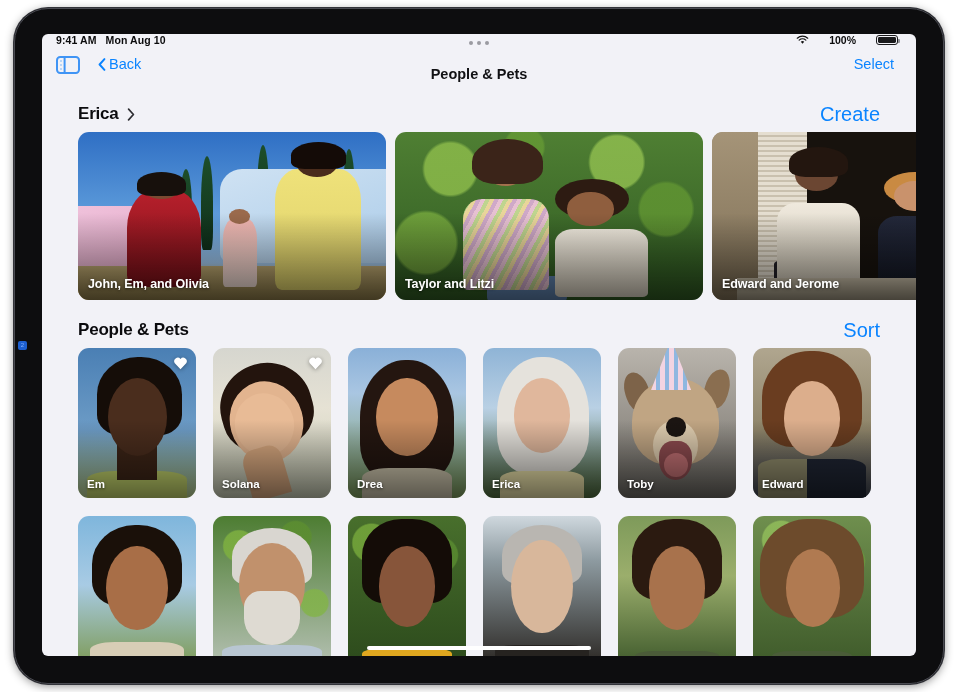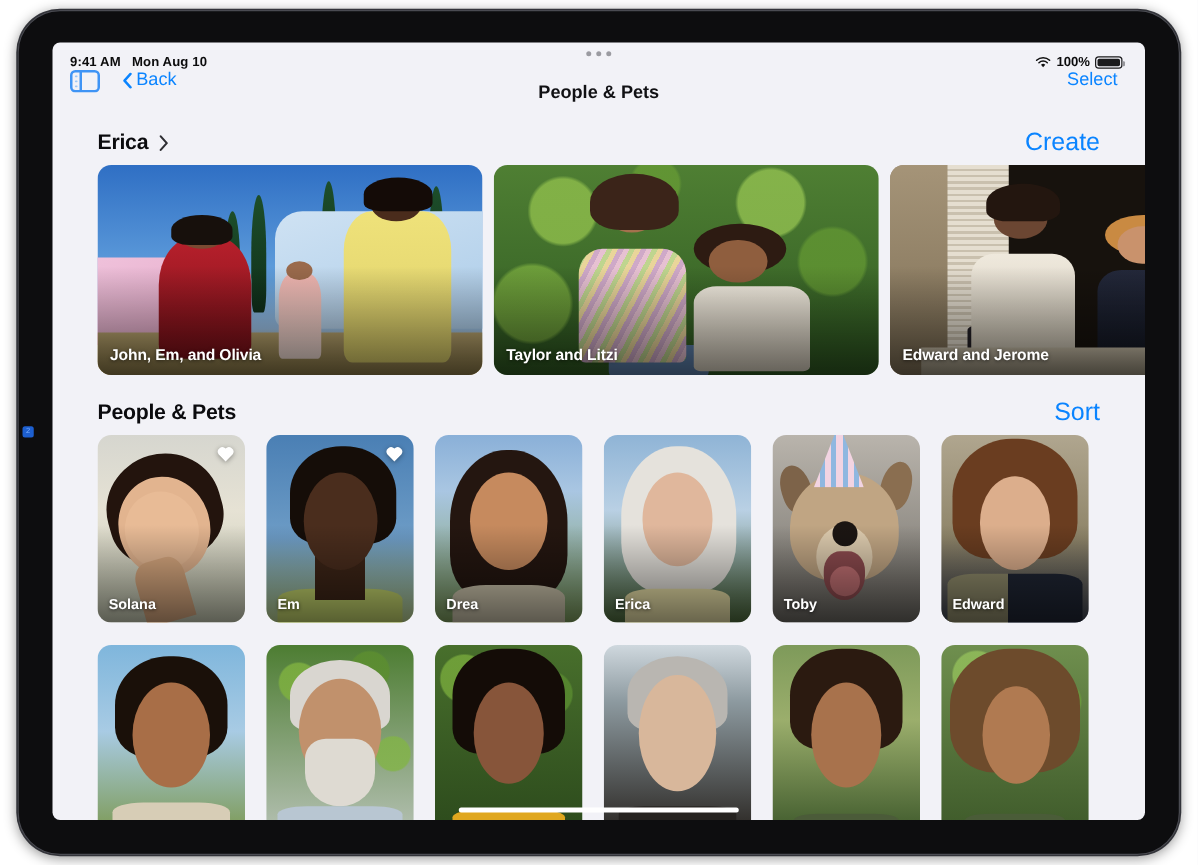--- a/index.html
+++ b/index.html
@@ -49,32 +49,32 @@
     color: #7fb0ff;
     font-size: 6px;
     line-height: 9px;
     text-align: center;
   }
 
   
   #status-bar {
     height: 22px;
     display: flex;
-    align-items: flex-end;
+    align-items: flex-start;
     justify-content: space-between;
     padding: 0 18px 0 14px;
     position: relative;
   }
   .status-left {
     display: flex; align-items: center; gap: 9px;
     font-size: 10.5px; font-weight: bold; color: #0b0b0c;
     letter-spacing: .1px;
   }
   .status-right {
-    display: flex; align-items: center; gap: 4px;
+    display: flex; align-items: center; gap: 20px;
     font-size: 10.5px; font-weight: bold; color: #0b0b0c;
   }
   #multitask-dots {
     position: absolute;
     left: 50%; top: 7px;
     transform: translateX(-50%);
     display: flex; gap: 4px;
   }
   #multitask-dots i {
     width: 4px; height: 4px; border-radius: 50%;
@@ -584,45 +584,45 @@
     </div>
 
     <div class="section-head" style="margin-top:12px;">
       <span class="section-title">People &amp; Pets</span>
       <span class="section-action">Sort</span>
     </div>
 
     <div id="people-grid">
 
       <div class="person-tile">
-        <div class="ph t-solana">
-          <div class="o hair"></div>
-            <div class="o head"></div>
-            <div class="o face"></div>
-            <div class="o neck"></div>
-        </div>
-        <svg class="heart-icon" viewBox="0 0 16 15" aria-hidden="true">
-          <path d="M8 14.2 1.9 7.9A3.9 3.9 0 0 1 8 3.1a3.9 3.9 0 0 1 6.1 4.8L8 14.2z" fill="#ffffff"></path>
-        </svg>
-        <div class="sh"></div>
-        <div class="cap">Solana</div>
-      </div>
-
-      <div class="person-tile">
         <div class="ph t-em">
           <div class="o shirt"></div>
             <div class="o neck"></div>
             <div class="o hair"></div>
             <div class="o head"></div>
         </div>
         <svg class="heart-icon" viewBox="0 0 16 15" aria-hidden="true">
           <path d="M8 14.2 1.9 7.9A3.9 3.9 0 0 1 8 3.1a3.9 3.9 0 0 1 6.1 4.8L8 14.2z" fill="#ffffff"></path>
         </svg>
         <div class="sh"></div>
         <div class="cap">Em</div>
+      </div>
+
+      <div class="person-tile">
+        <div class="ph t-solana">
+          <div class="o hair"></div>
+            <div class="o head"></div>
+            <div class="o face"></div>
+            <div class="o neck"></div>
+        </div>
+        <svg class="heart-icon" viewBox="0 0 16 15" aria-hidden="true">
+          <path d="M8 14.2 1.9 7.9A3.9 3.9 0 0 1 8 3.1a3.9 3.9 0 0 1 6.1 4.8L8 14.2z" fill="#ffffff"></path>
+        </svg>
+        <div class="sh"></div>
+        <div class="cap">Solana</div>
       </div>
 
       <div class="person-tile">
         <div class="ph t-drea">
           <div class="o hair"></div>
             <div class="o head"></div>
             <div class="o scarf"></div>
         </div>
         <div class="sh"></div>
         <div class="cap">Drea</div>

